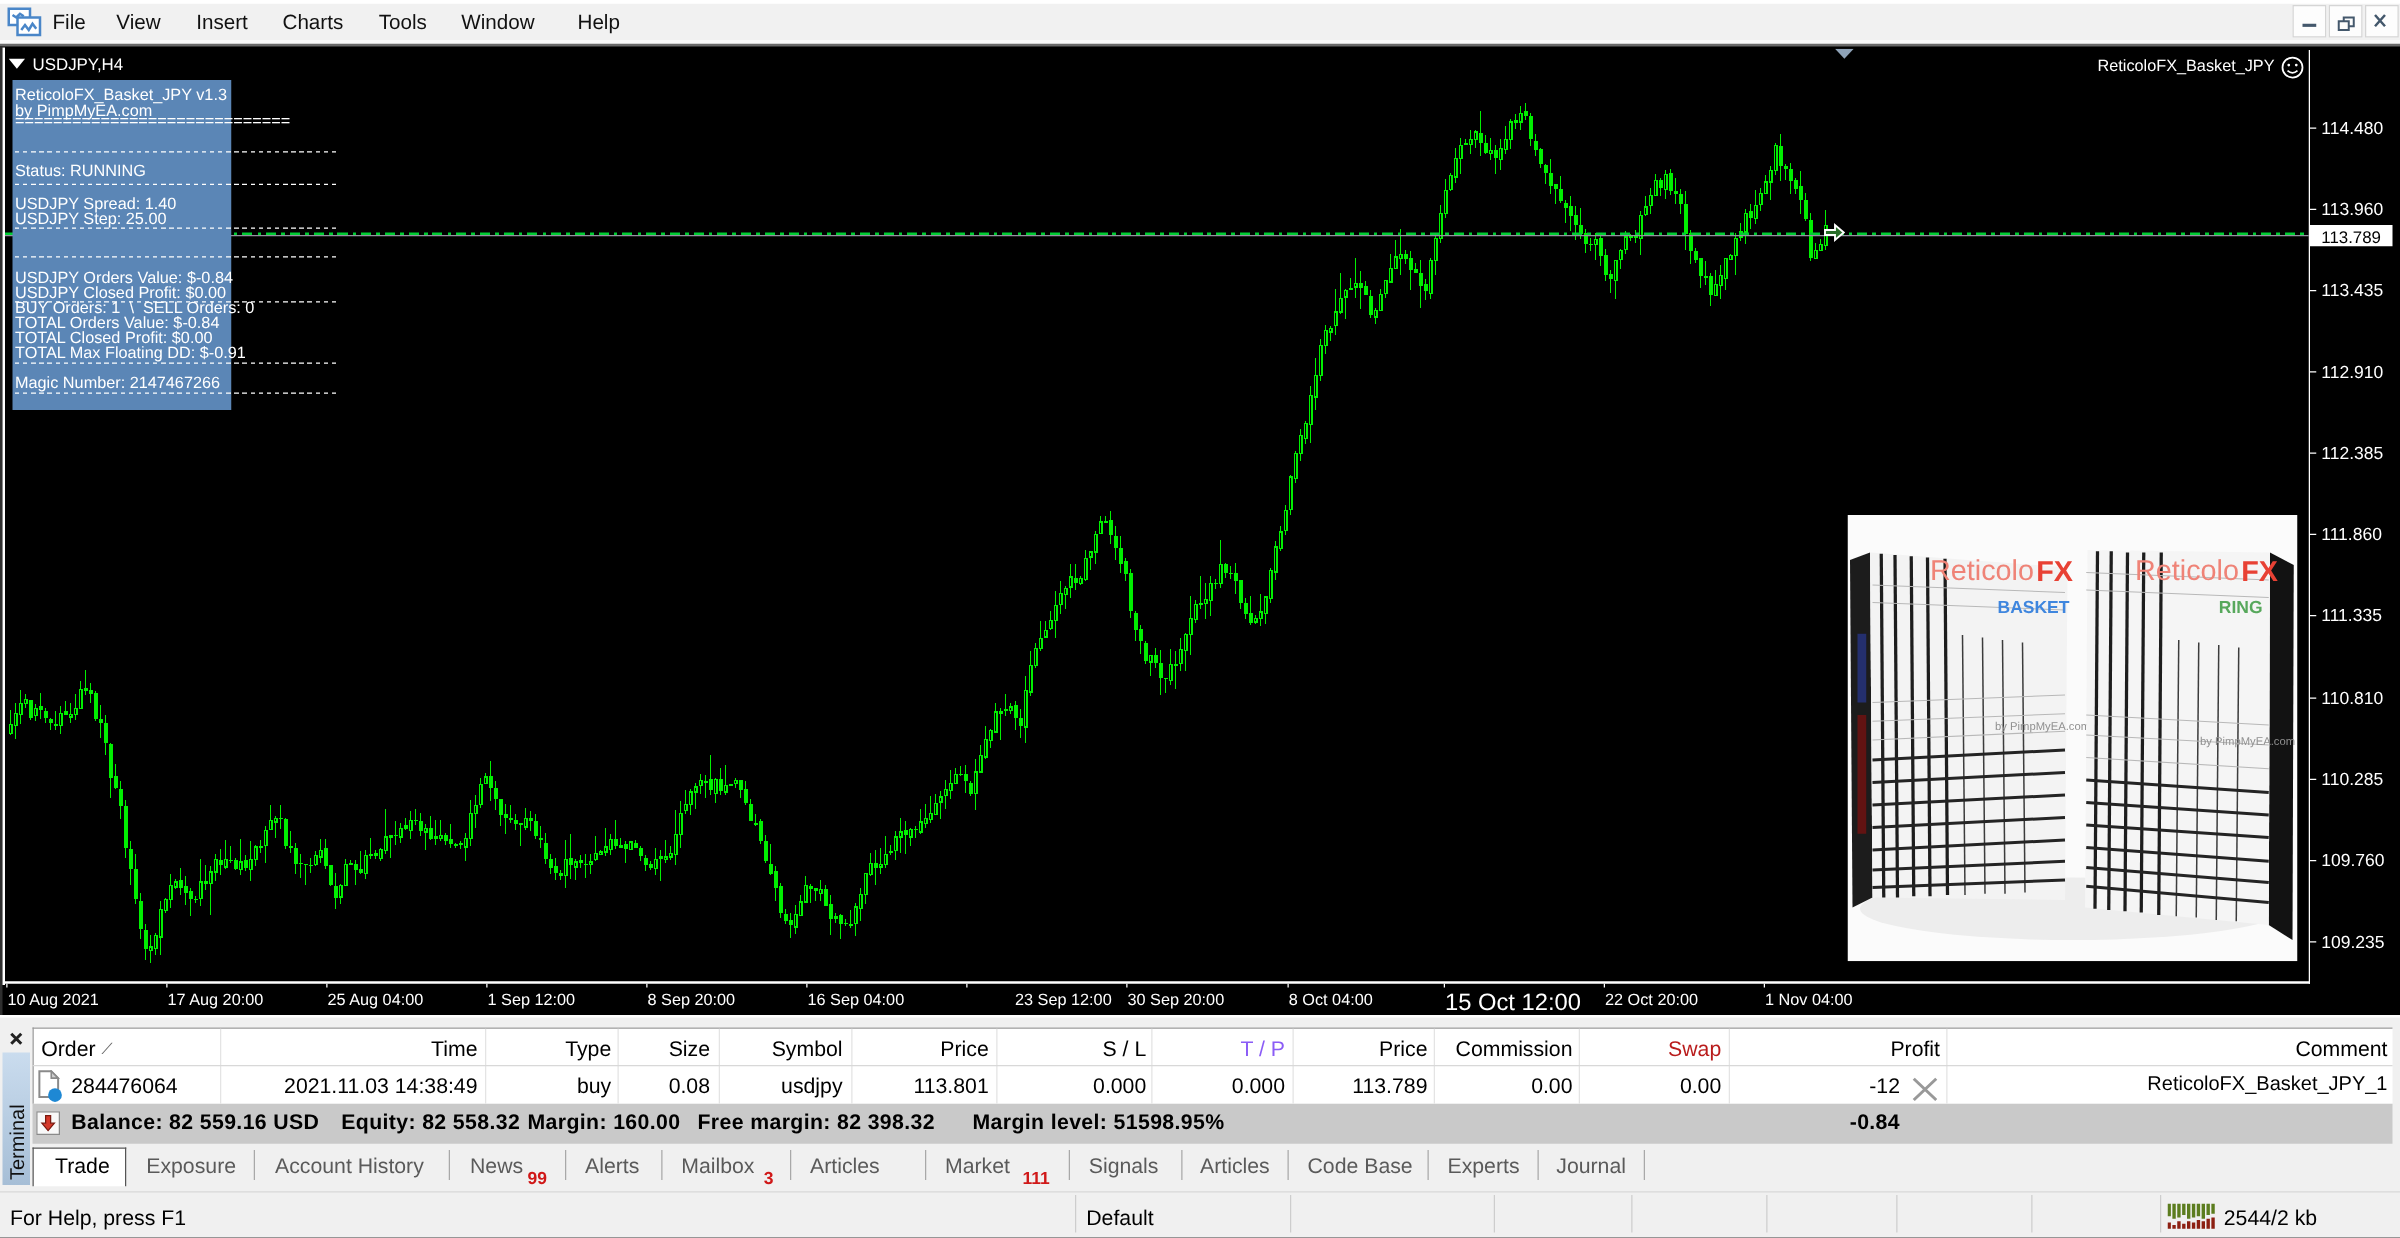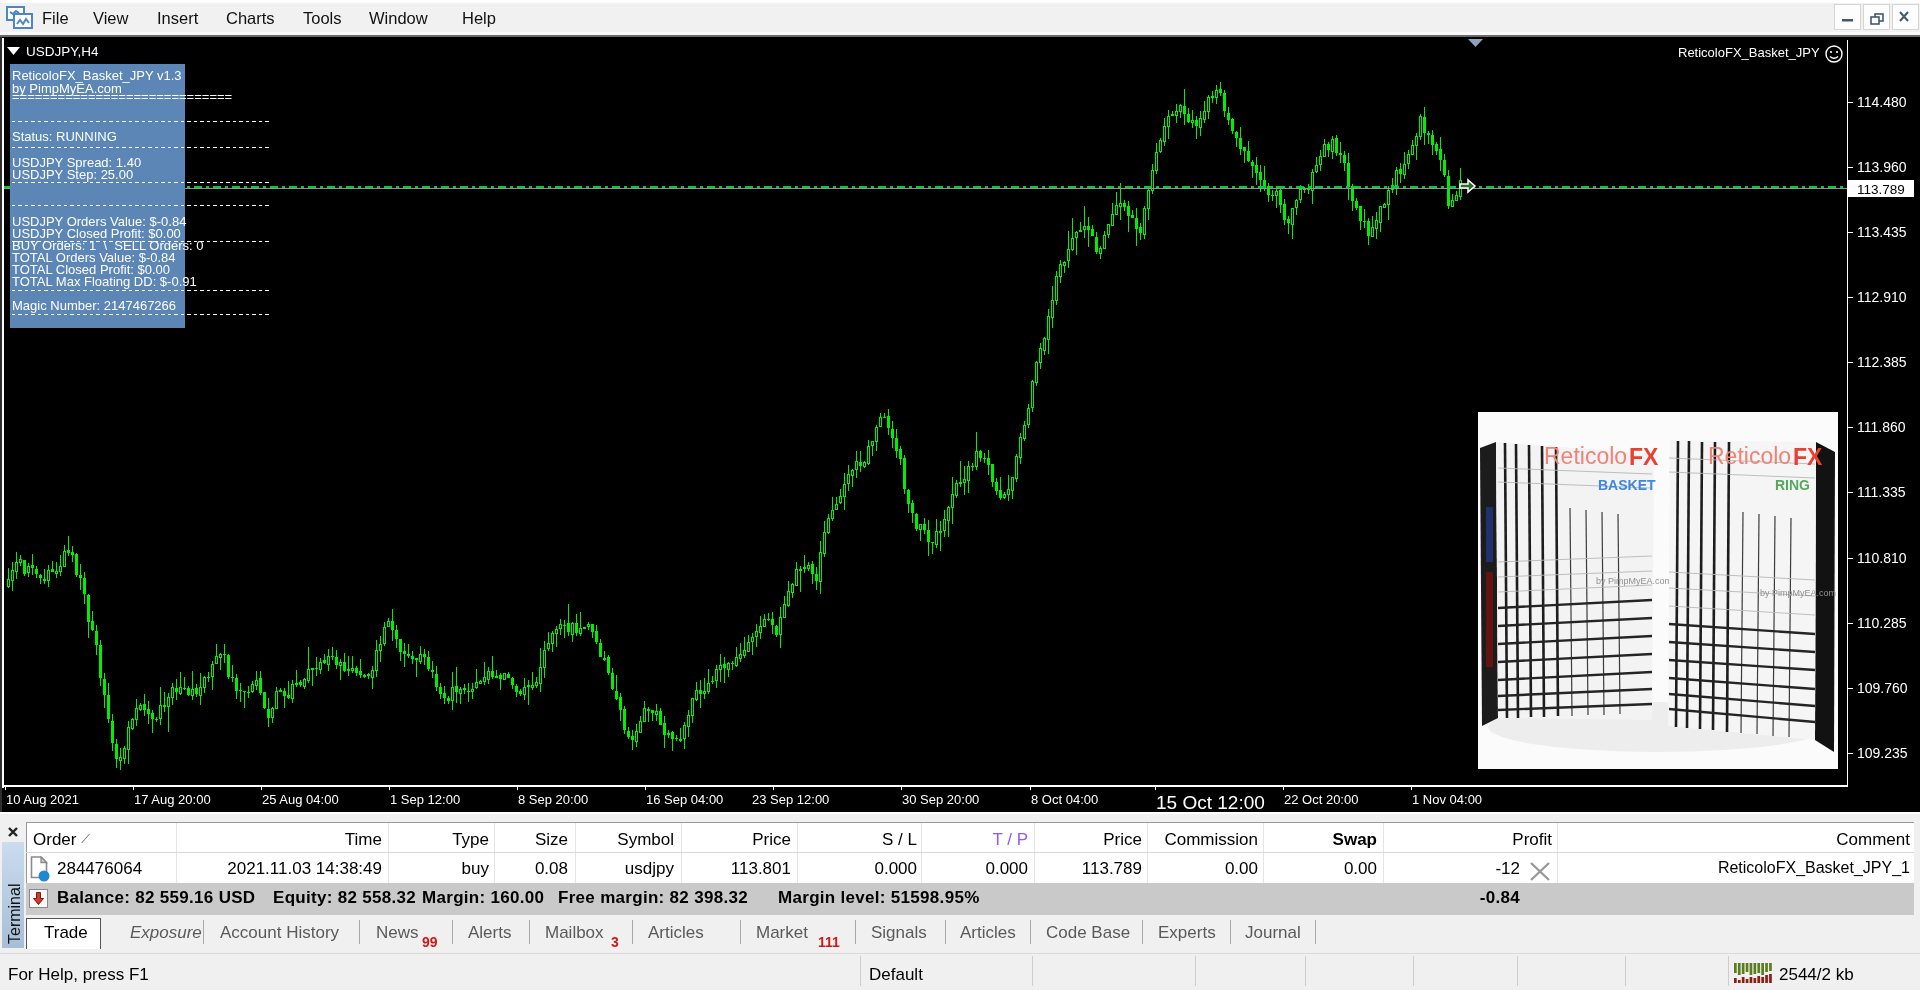--- a/index.html
+++ b/index.html
@@ -926,21 +926,21 @@
 <div style="position:absolute;left:134px;top:792px;color:#fff;font-size:13px;white-space:nowrap;">17 Aug 20:00</div>
 <div style="position:absolute;left:133px;top:787px;width:1px;height:3px;background:#fff;"></div>
 <div style="position:absolute;left:262px;top:792px;color:#fff;font-size:13px;white-space:nowrap;">25 Aug 04:00</div>
 <div style="position:absolute;left:261px;top:787px;width:1px;height:3px;background:#fff;"></div>
 <div style="position:absolute;left:390px;top:792px;color:#fff;font-size:13px;white-space:nowrap;">1 Sep 12:00</div>
 <div style="position:absolute;left:389px;top:787px;width:1px;height:3px;background:#fff;"></div>
 <div style="position:absolute;left:518px;top:792px;color:#fff;font-size:13px;white-space:nowrap;">8 Sep 20:00</div>
 <div style="position:absolute;left:517px;top:787px;width:1px;height:3px;background:#fff;"></div>
 <div style="position:absolute;left:646px;top:792px;color:#fff;font-size:13px;white-space:nowrap;">16 Sep 04:00</div>
 <div style="position:absolute;left:645px;top:787px;width:1px;height:3px;background:#fff;"></div>
-<div style="position:absolute;left:752px;top:792px;color:#fff;font-size:13px;white-space:nowrap;">23 Sep 12:00</div>
+<div style="position:absolute;left:812px;top:792px;color:#fff;font-size:13px;white-space:nowrap;">23 Sep 12:00</div>
 <div style="position:absolute;left:773px;top:787px;width:1px;height:3px;background:#fff;"></div>
 <div style="position:absolute;left:902px;top:792px;color:#fff;font-size:13px;white-space:nowrap;">30 Sep 20:00</div>
 <div style="position:absolute;left:901px;top:787px;width:1px;height:3px;background:#fff;"></div>
 <div style="position:absolute;left:1031px;top:792px;color:#fff;font-size:13px;white-space:nowrap;">8 Oct 04:00</div>
 <div style="position:absolute;left:1030px;top:787px;width:1px;height:3px;background:#fff;"></div>
 <div style="position:absolute;left:1156px;top:792px;color:#fff;font-size:19px;white-space:nowrap;">15 Oct 12:00</div>
 <div style="position:absolute;left:1155px;top:787px;width:1px;height:3px;background:#fff;"></div>
 <div style="position:absolute;left:1284px;top:792px;color:#fff;font-size:13px;white-space:nowrap;">22 Oct 20:00</div>
 <div style="position:absolute;left:1283px;top:787px;width:1px;height:3px;background:#fff;"></div>
 <div style="position:absolute;left:1412px;top:792px;color:#fff;font-size:13px;white-space:nowrap;">1 Nov 04:00</div>
@@ -985,21 +985,21 @@
 <div style="position:absolute;left:85px;top:831px;font-size:13px;color:#666;transform:skewX(-15deg);">∕</div>
 <div style="position:absolute;left:-38px;top:830px;width:420px;text-align:right;font-size:17px;font-weight:normal;color:#000;letter-spacing:0px;">Time</div>
 <div style="position:absolute;left:69px;top:830px;width:420px;text-align:right;font-size:17px;font-weight:normal;color:#000;letter-spacing:0px;">Type</div>
 <div style="position:absolute;left:148px;top:830px;width:420px;text-align:right;font-size:17px;font-weight:normal;color:#000;letter-spacing:0px;">Size</div>
 <div style="position:absolute;left:254px;top:830px;width:420px;text-align:right;font-size:17px;font-weight:normal;color:#000;letter-spacing:0px;">Symbol</div>
 <div style="position:absolute;left:371px;top:830px;width:420px;text-align:right;font-size:17px;font-weight:normal;color:#000;letter-spacing:0px;">Price</div>
 <div style="position:absolute;left:497px;top:830px;width:420px;text-align:right;font-size:17px;font-weight:normal;color:#000;letter-spacing:0px;">S / L</div>
 <div style="position:absolute;left:608px;top:830px;width:420px;text-align:right;font-size:17px;font-weight:normal;color:#8b5cf6;letter-spacing:0px;">T / P</div>
 <div style="position:absolute;left:722px;top:830px;width:420px;text-align:right;font-size:17px;font-weight:normal;color:#000;letter-spacing:0px;">Price</div>
 <div style="position:absolute;left:838px;top:830px;width:420px;text-align:right;font-size:17px;font-weight:normal;color:#000;letter-spacing:0px;">Commission</div>
-<div style="position:absolute;left:957px;top:830px;width:420px;text-align:right;font-size:17px;font-weight:bold;color:#000000;letter-spacing:0px;">Swap</div>
+<div style="position:absolute;left:957px;top:830px;width:420px;text-align:right;font-size:17px;font-weight:normal;color:#b91c1c;letter-spacing:0px;">Swap</div>
 <div style="position:absolute;left:1132px;top:830px;width:420px;text-align:right;font-size:17px;font-weight:normal;color:#000;letter-spacing:0px;">Profit</div>
 <div style="position:absolute;left:1490px;top:830px;width:420px;text-align:right;font-size:17px;font-weight:normal;color:#000;letter-spacing:0px;">Comment</div>
 <div style="position:absolute;left:57px;top:859px;font-size:17px;color:#000;">284476064</div>
 <div style="position:absolute;left:-38px;top:859px;width:420px;text-align:right;font-size:17px;font-weight:normal;color:#000;letter-spacing:0px;">2021.11.03 14:38:49</div>
 <div style="position:absolute;left:69px;top:859px;width:420px;text-align:right;font-size:17px;font-weight:normal;color:#000;letter-spacing:0px;">buy</div>
 <div style="position:absolute;left:148px;top:859px;width:420px;text-align:right;font-size:17px;font-weight:normal;color:#000;letter-spacing:0px;">0.08</div>
 <div style="position:absolute;left:254px;top:859px;width:420px;text-align:right;font-size:17px;font-weight:normal;color:#000;letter-spacing:0px;">usdjpy</div>
 <div style="position:absolute;left:371px;top:859px;width:420px;text-align:right;font-size:17px;font-weight:normal;color:#000;letter-spacing:0px;">113.801</div>
 <div style="position:absolute;left:497px;top:859px;width:420px;text-align:right;font-size:17px;font-weight:normal;color:#000;letter-spacing:0px;">0.000</div>
 <div style="position:absolute;left:608px;top:859px;width:420px;text-align:right;font-size:17px;font-weight:normal;color:#000;letter-spacing:0px;">0.000</div>
@@ -1015,21 +1015,21 @@
 
 <div style="position:absolute;left:57px;top:888px;font-size:17px;font-weight:bold;color:#000;letter-spacing:0.3px;white-space:nowrap;">Balance: 82 559.16 USD</div>
 <div style="position:absolute;left:273px;top:888px;font-size:17px;font-weight:bold;color:#000;letter-spacing:0.3px;white-space:nowrap;">Equity: 82 558.32</div>
 <div style="position:absolute;left:422px;top:888px;font-size:17px;font-weight:bold;color:#000;letter-spacing:0.3px;white-space:nowrap;">Margin: 160.00</div>
 <div style="position:absolute;left:558px;top:888px;font-size:17px;font-weight:bold;color:#000;letter-spacing:0.3px;white-space:nowrap;">Free margin: 82 398.32</div>
 <div style="position:absolute;left:778px;top:888px;font-size:17px;font-weight:bold;color:#000;letter-spacing:0.3px;white-space:nowrap;">Margin level: 51598.95%</div>
 <div style="position:absolute;left:1100px;top:888px;width:420px;text-align:right;font-size:17px;font-weight:bold;color:#000;letter-spacing:0.3px;">-0.84</div>
 
 <div class="abs" style="left:26px;top:918px;width:75px;height:31px;background:#fff;border:1px solid #555;border-bottom:none;"></div>
 <div class="abs" style="left:44px;top:923px;font-size:17px;color:#000;">Trade</div>
-<div style="position:absolute;left:130px;top:923px;font-size:17px;color:#5a5a5a;font-style:italic;">Exposure</div>
+<div style="position:absolute;left:117px;top:923px;font-size:17px;color:#5a5a5a;">Exposure</div>
 <div style="position:absolute;left:220px;top:923px;font-size:17px;color:#5a5a5a;">Account History</div>
 <div style="position:absolute;left:376px;top:923px;font-size:17px;color:#5a5a5a;">News</div>
 <div style="position:absolute;left:468px;top:923px;font-size:17px;color:#5a5a5a;">Alerts</div>
 <div style="position:absolute;left:545px;top:923px;font-size:17px;color:#5a5a5a;">Mailbox</div>
 <div style="position:absolute;left:648px;top:923px;font-size:17px;color:#5a5a5a;">Articles</div>
 <div style="position:absolute;left:756px;top:923px;font-size:17px;color:#5a5a5a;">Market</div>
 <div style="position:absolute;left:871px;top:923px;font-size:17px;color:#5a5a5a;">Signals</div>
 <div style="position:absolute;left:960px;top:923px;font-size:17px;color:#5a5a5a;">Articles</div>
 <div style="position:absolute;left:1046px;top:923px;font-size:17px;color:#5a5a5a;">Code Base</div>
 <div style="position:absolute;left:1158px;top:923px;font-size:17px;color:#5a5a5a;">Experts</div>

